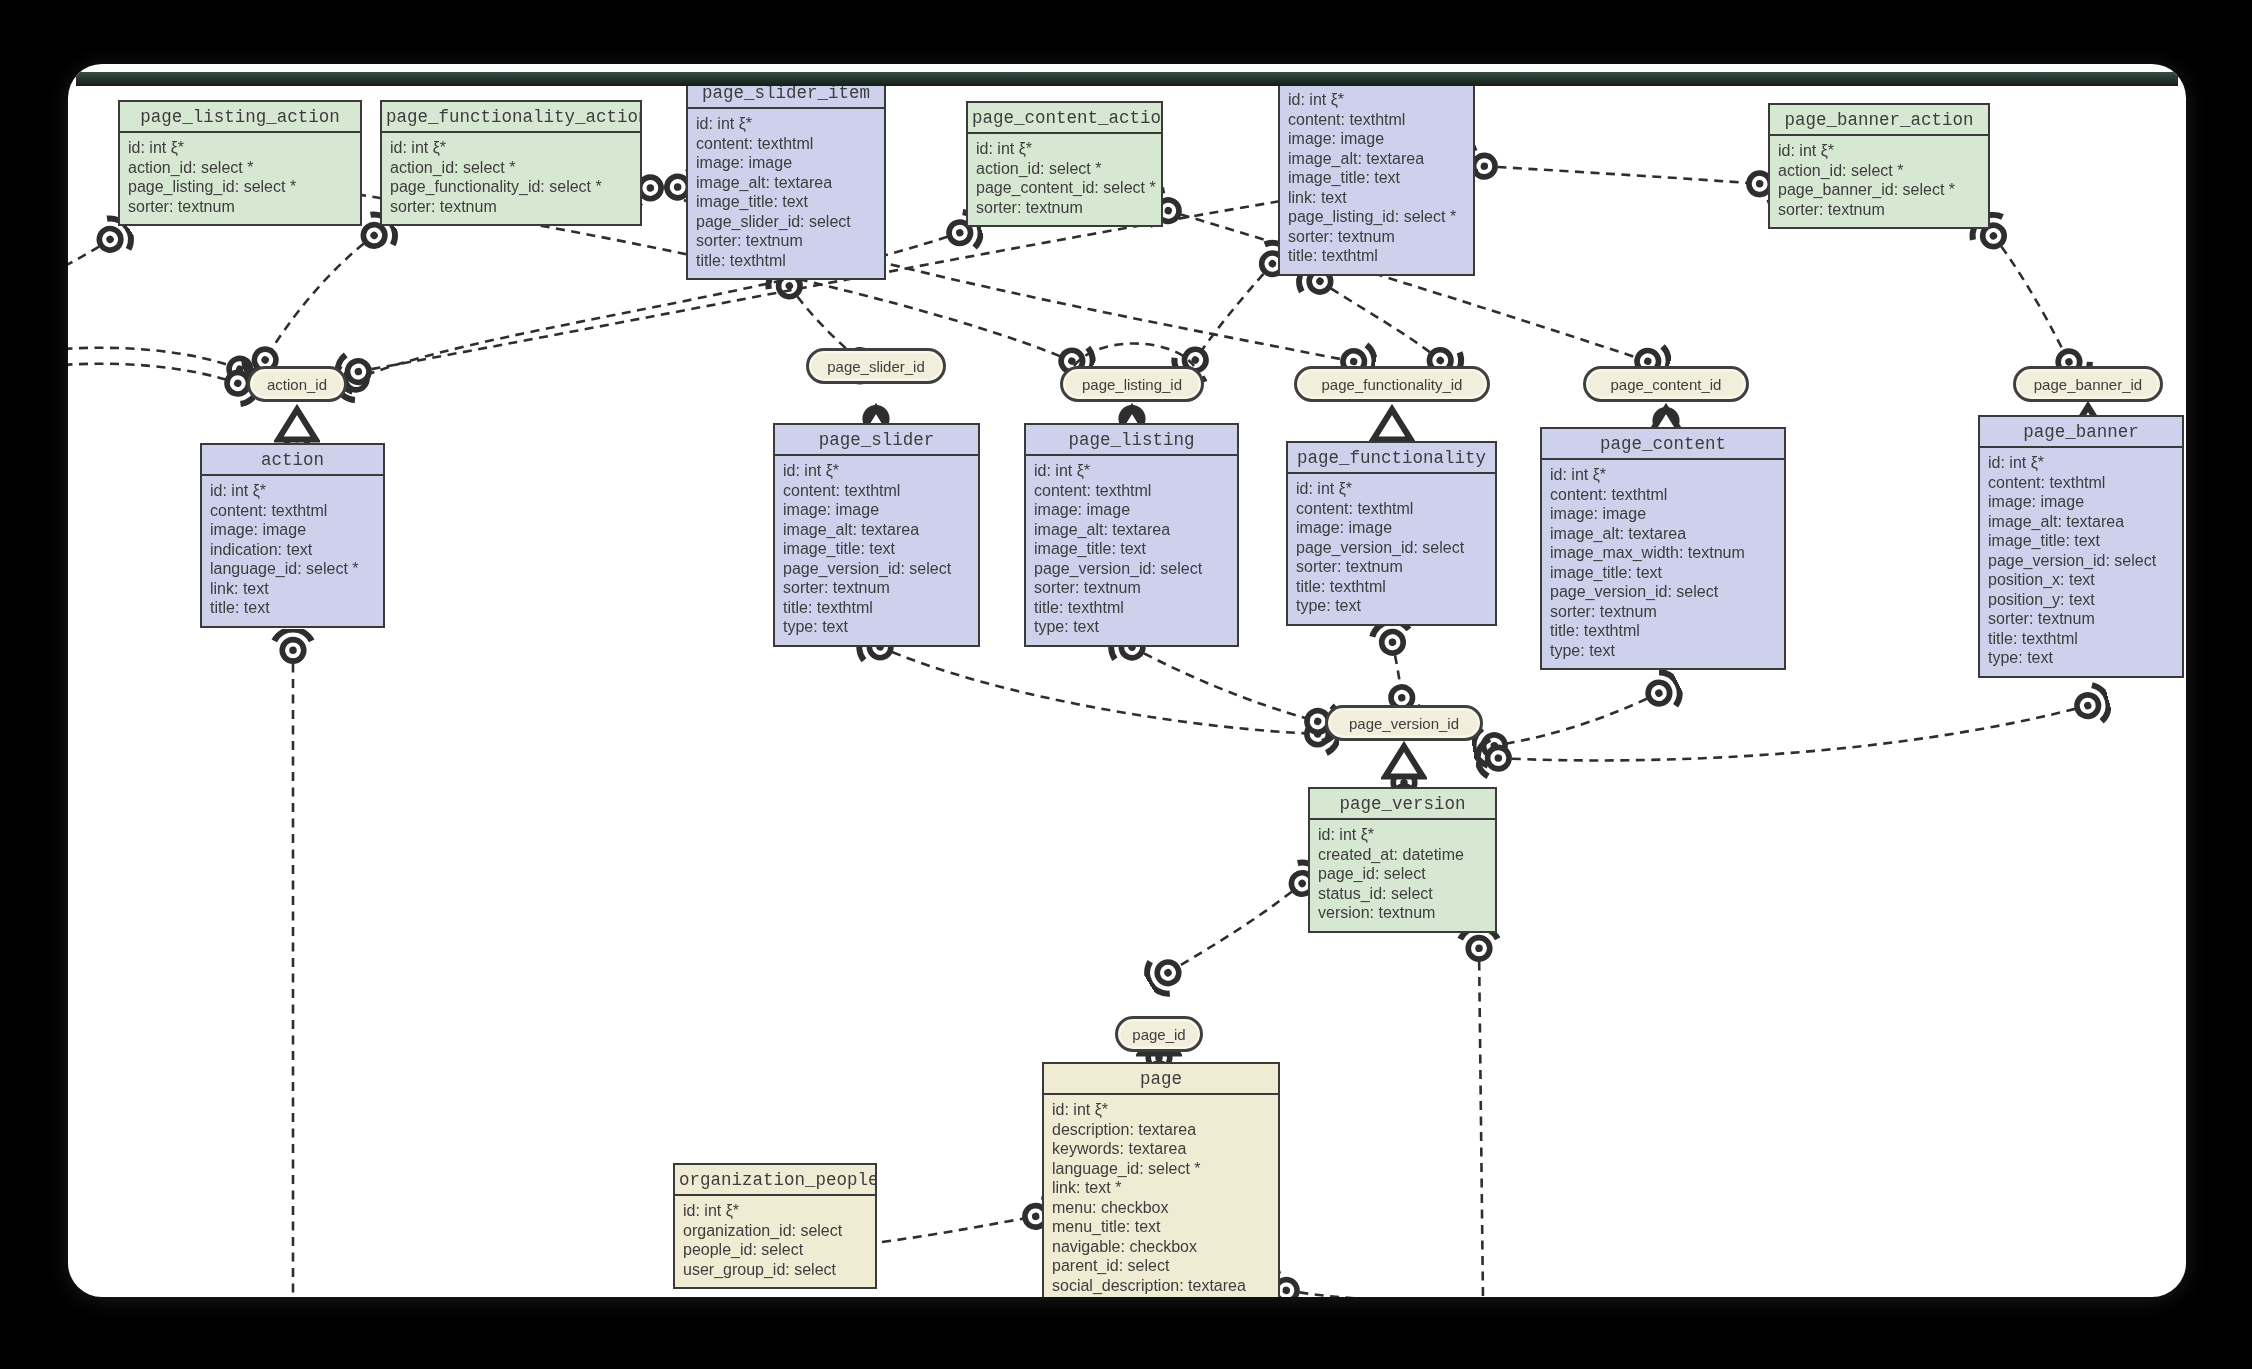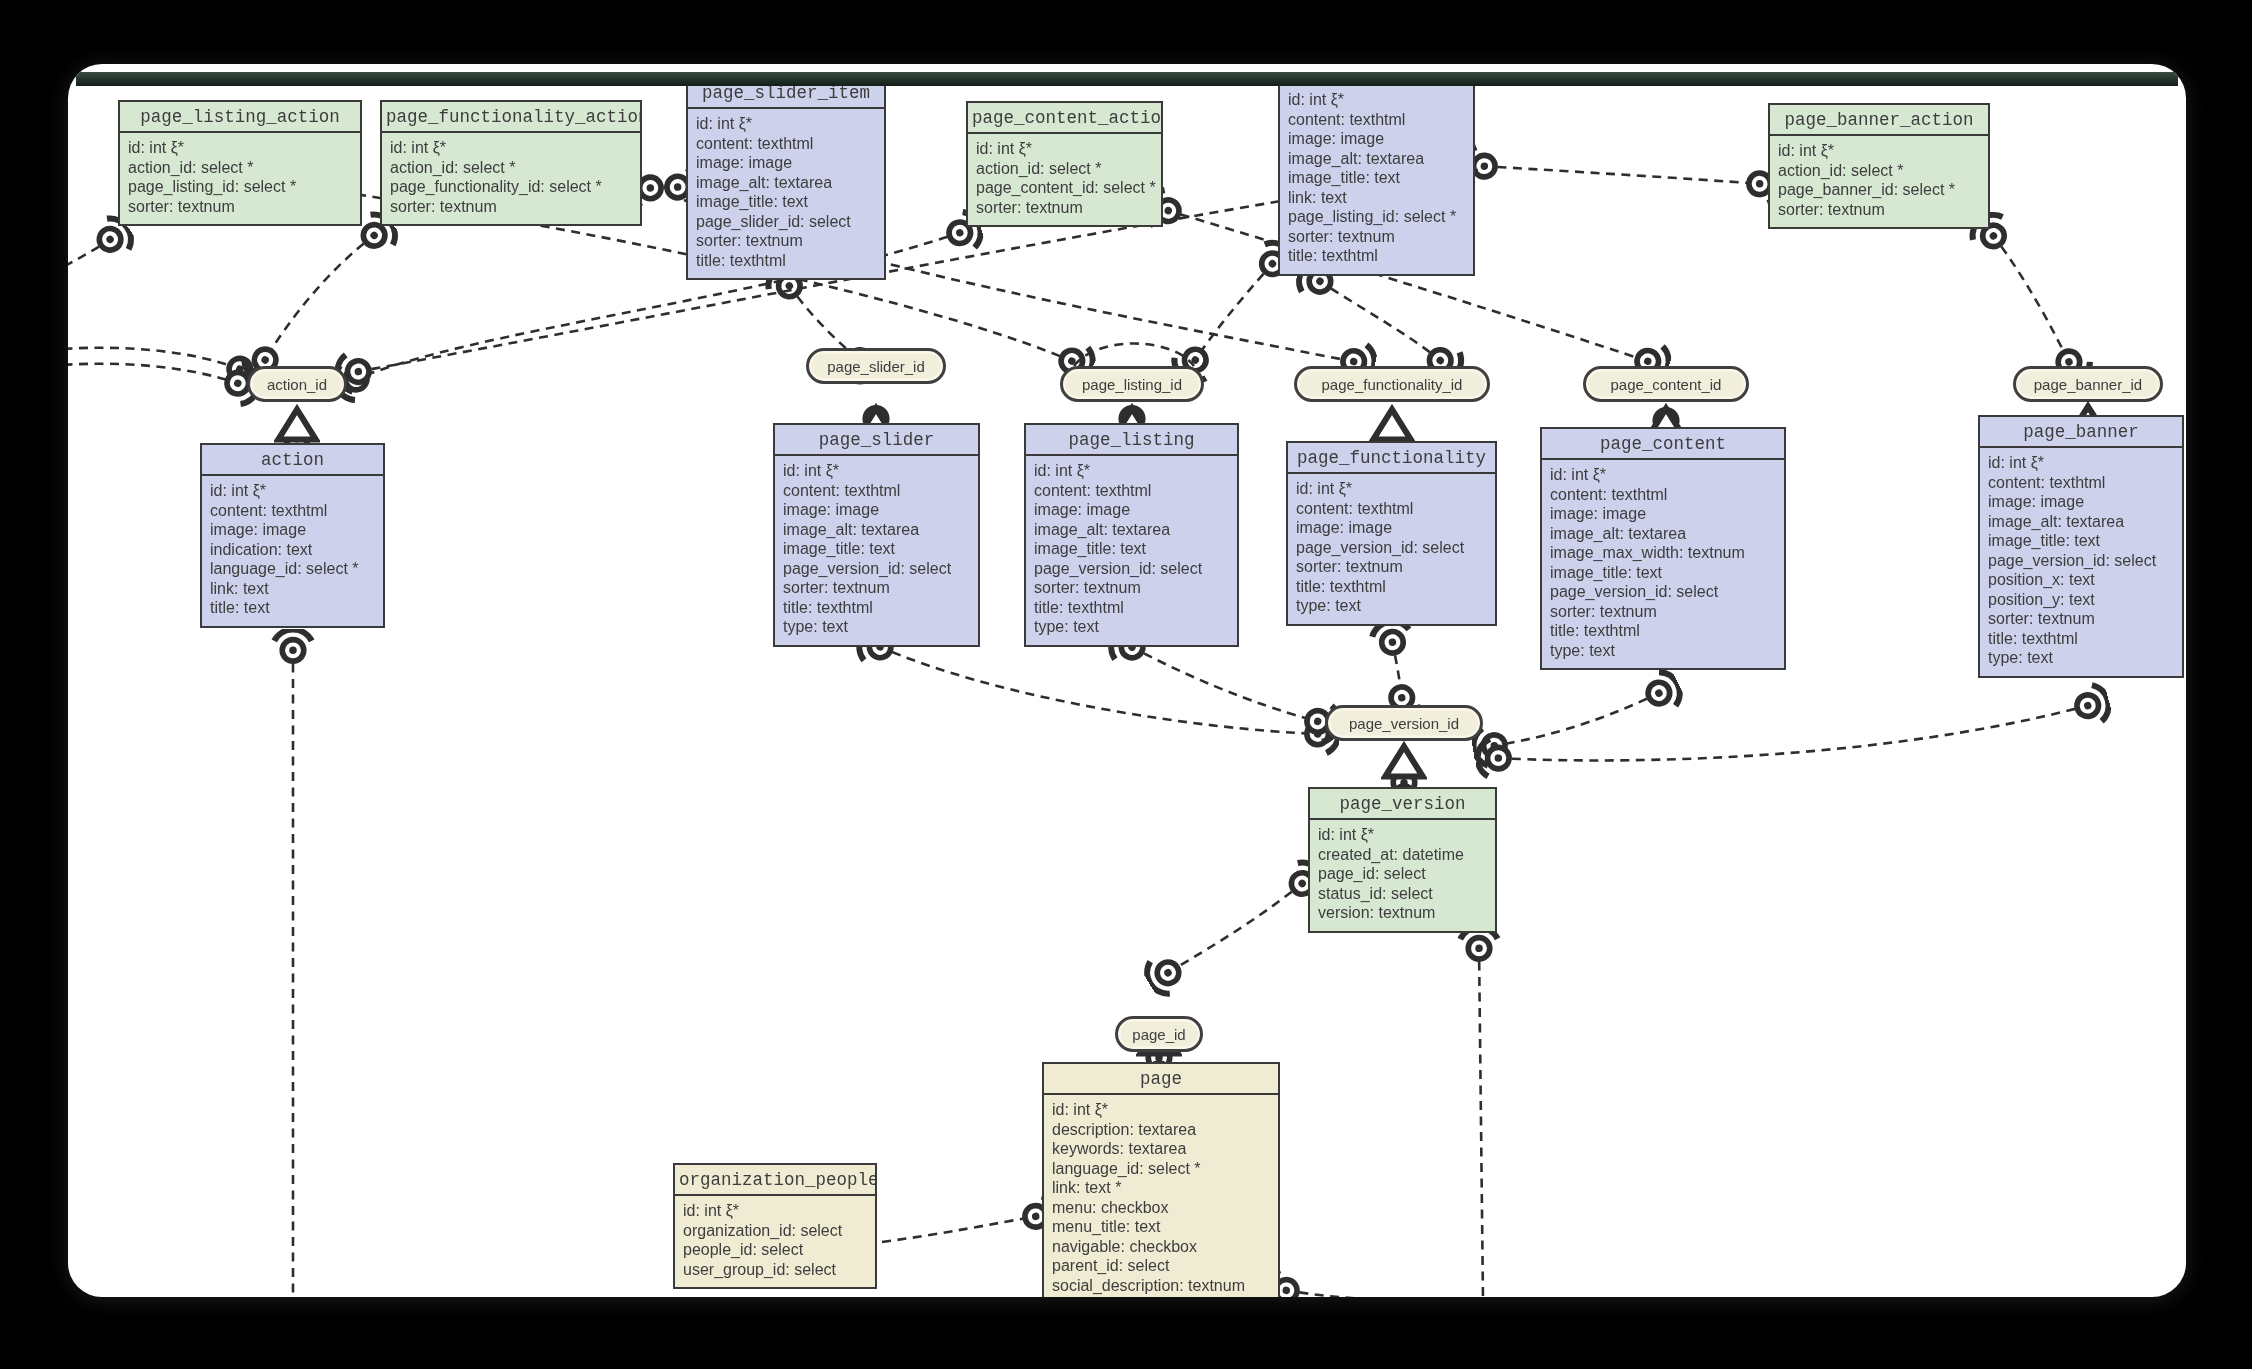--- a/index.html
+++ b/index.html
@@ -247,21 +247,21 @@
             <div class="bd">
               <div class="row">id: int ξ*</div>
               <div class="row">description: textarea</div>
               <div class="row">keywords: textarea</div>
               <div class="row">language_id: select *</div>
               <div class="row">link: text *</div>
               <div class="row">menu: checkbox</div>
               <div class="row">menu_title: text</div>
               <div class="row">navigable: checkbox</div>
               <div class="row">parent_id: select</div>
-              <div class="row">social_description: textnum</div>
+              <div class="row">social_description: textarea</div>
             </div>
           </div>
           <div class="tbl beige" style="left: 673px; top: 1163px; width: 204px;">
             <div class="hd">organization_people</div>
             <div class="bd">
               <div class="row">id: int ξ*</div>
               <div class="row">organization_id: select</div>
               <div class="row">people_id: select</div>
               <div class="row">user_group_id: select</div>
             </div>

